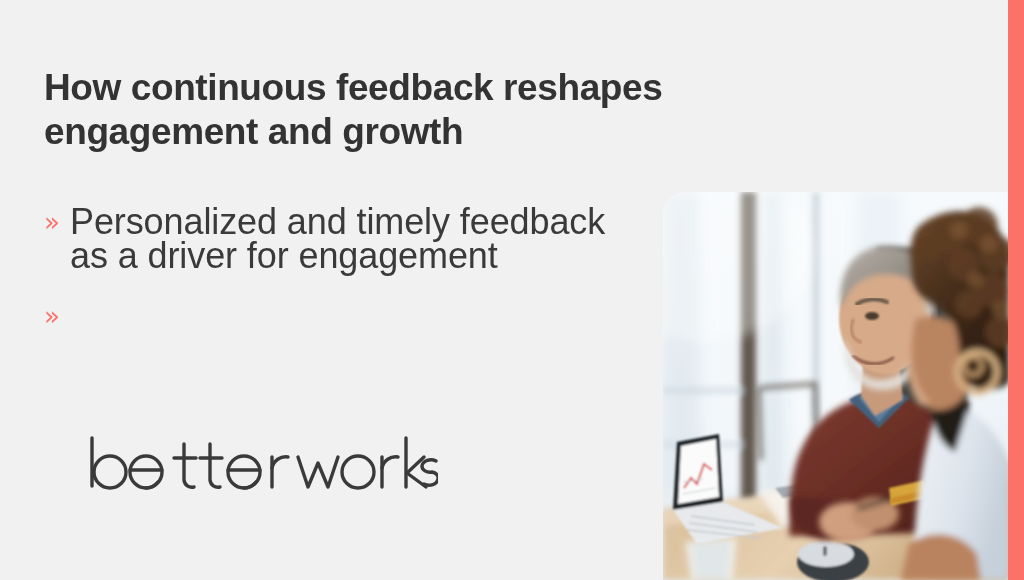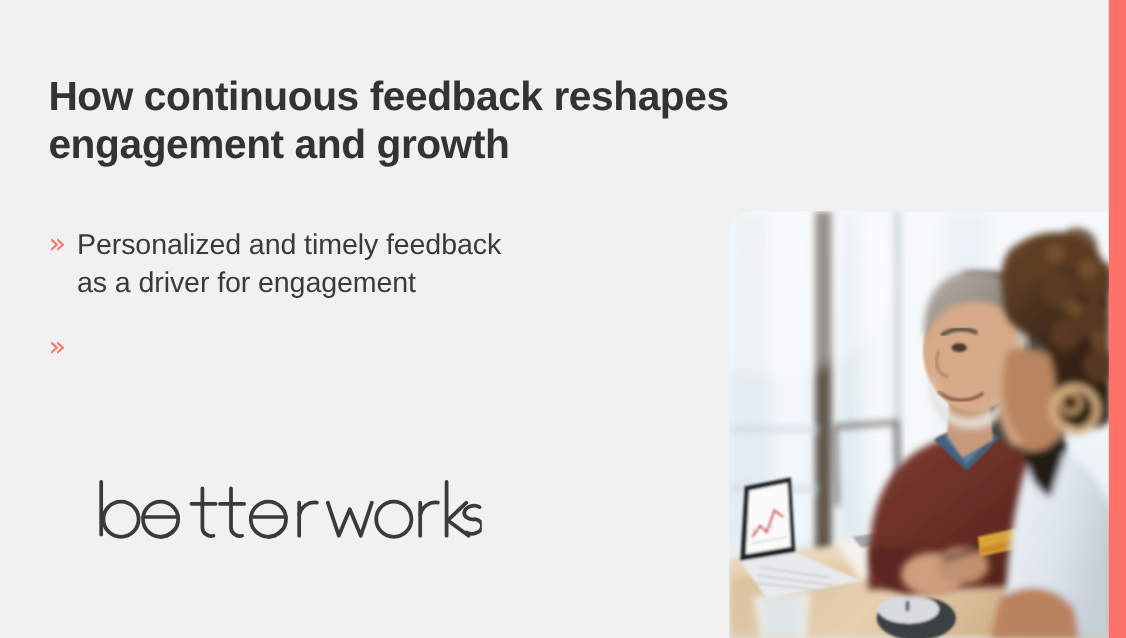--- a/index.html
+++ b/index.html
@@ -25,21 +25,21 @@
   .bullet{
     display:flex;align-items:flex-start;
     margin-bottom:26px;
   }
   .bullet-marker{
     color:#f9736b;font-size:26px;line-height:34px;
     font-weight:400;width:26px;flex:0 0 26px;
     font-family:"DejaVu Sans",sans-serif;
   }
   .bullet-text{
-    color:#3a3a3a;font-size:26px;line-height:34px;
+    color:#3a3a3a;font-size:36px;line-height:34px;
     font-weight:400;letter-spacing:-0.1px;
     white-space:pre-line;
   }
 
   
   .logo{
     position:absolute;left:44px;top:436px;
     height:58px;width:350px;
   }
   .logo svg{display:block;width:100%;height:100%;}

